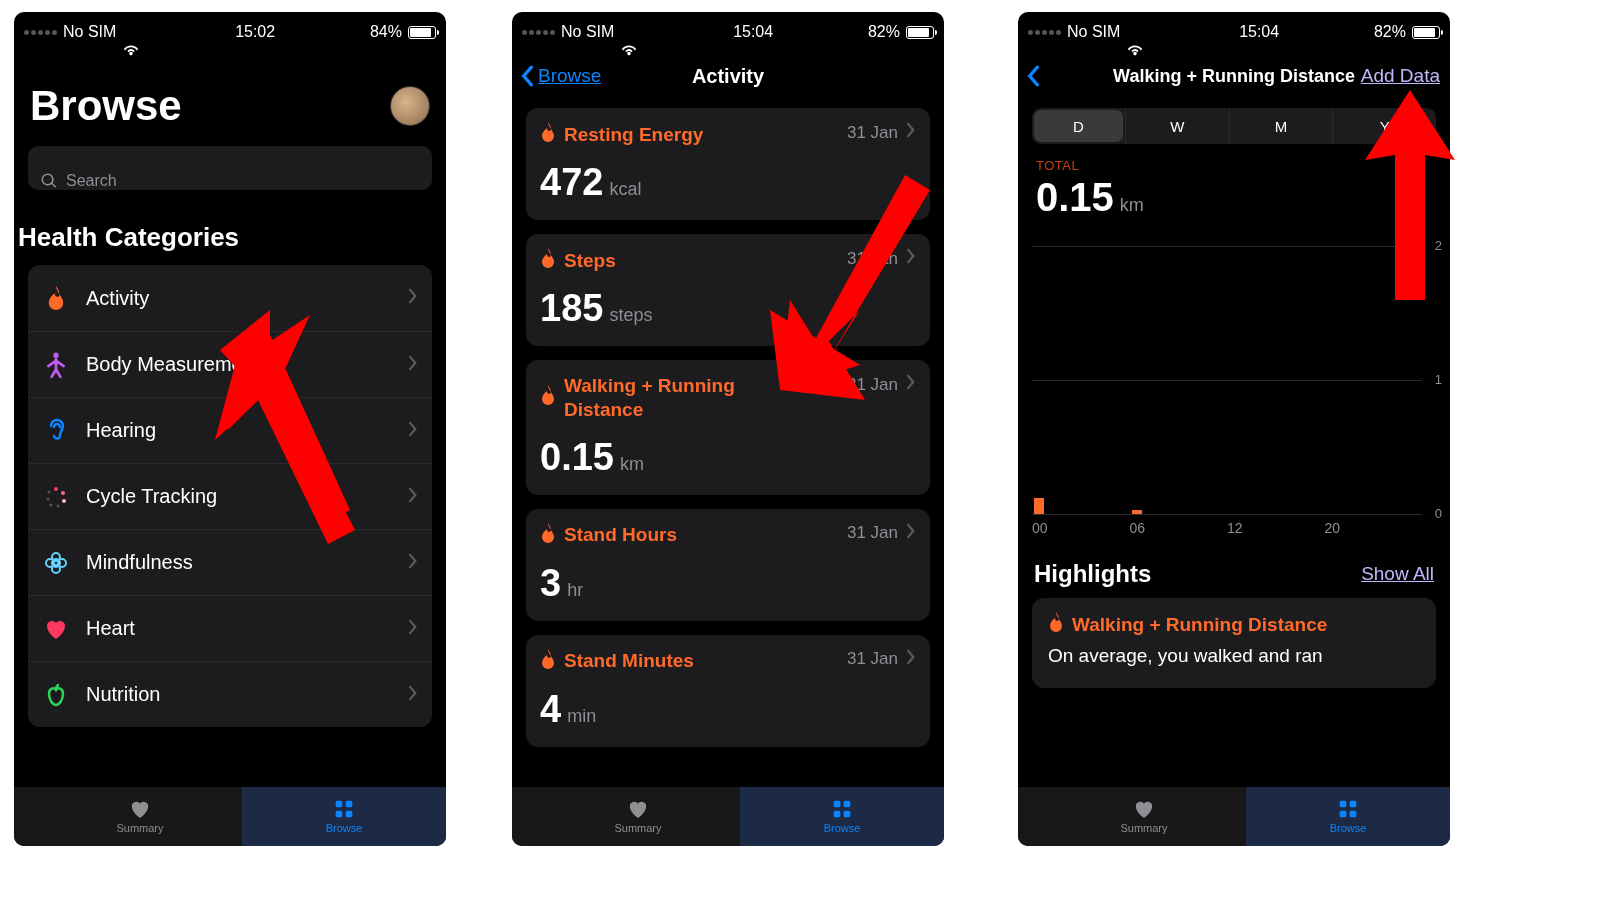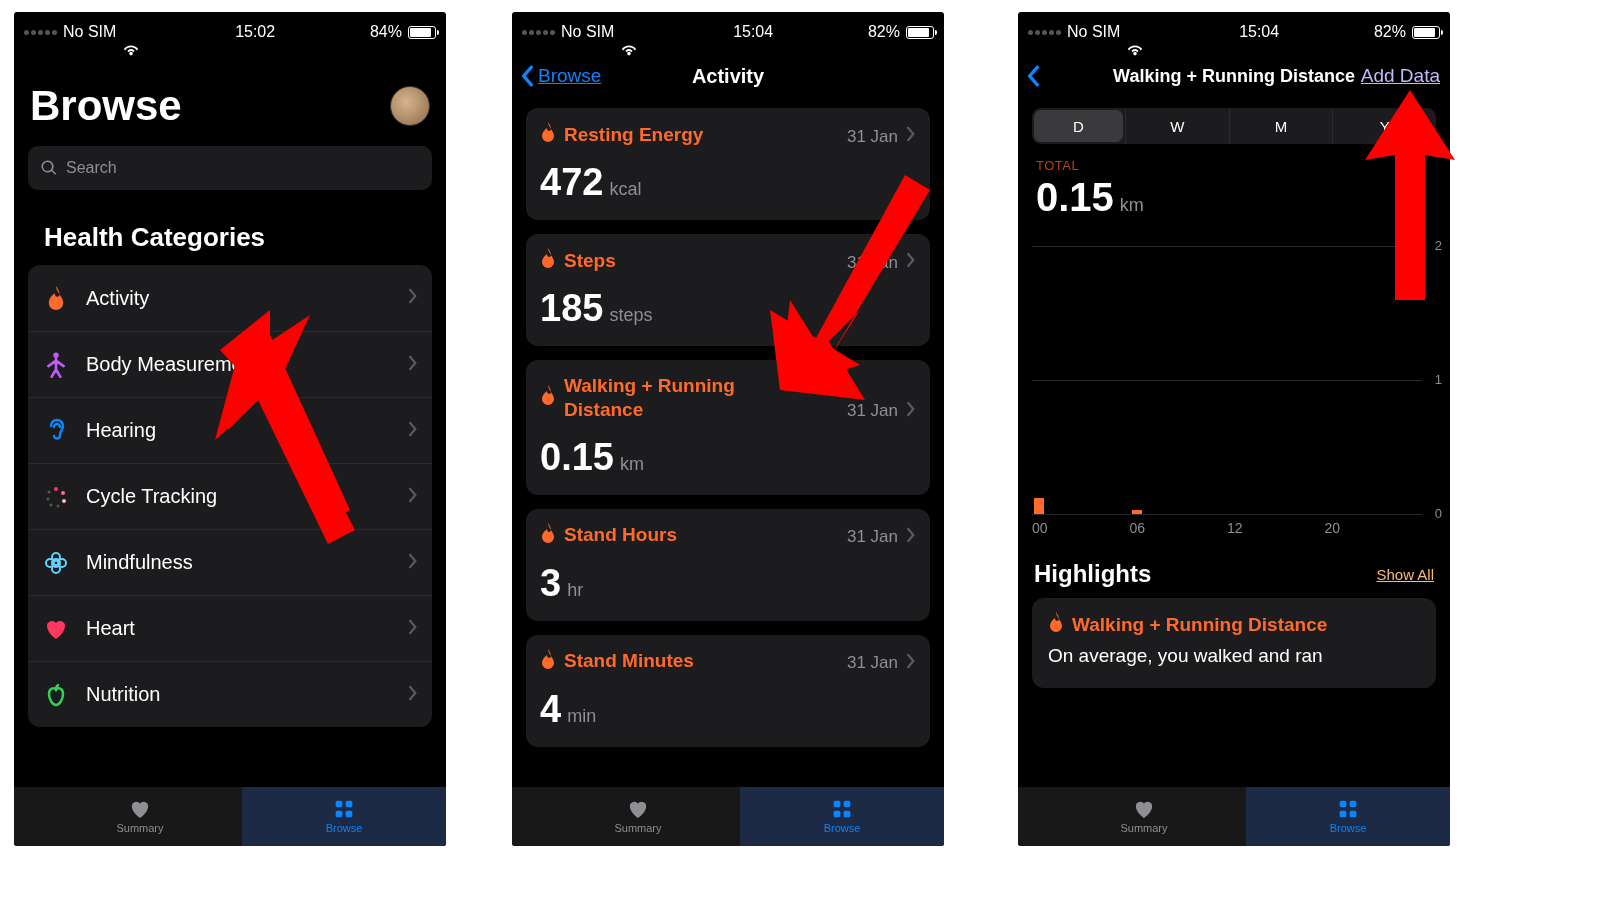--- a/index.html
+++ b/index.html
@@ -5,21 +5,21 @@
   * { box-sizing: border-box; margin: 0; padding: 0; font-family: -apple-system, BlinkMacSystemFont, "Helvetica Neue", Arial, sans-serif; }
   body { background: #fff; width: 1600px; height: 900px; position: relative; }
 
   .phone {
     position: absolute;
     width: 432px;
     height: 834px;
     background: #000;
     color: #fff;
     overflow: hidden;
-    border-radius: 3px;
+    border-radius: 10px;
   }
   .phone.p1 { left: 14px; top: 12px; }
   .phone.p2 { left: 512px; top: 12px; }
   .phone.p3 { left: 1018px; top: 12px; }
 
   
   .statusbar {
     height: 40px;
     display: flex; align-items: center; justify-content: space-between;
     padding: 0 10px;
@@ -39,24 +39,24 @@
   }
   .battery::after { content:""; position:absolute; right:-4px; top:3px; width:2px; height:5px; background:#fff; border-radius:0 2px 2px 0;}
   .battery .fill { position:absolute; left:1px; top:1px; bottom:1px; width: 80%; background:#fff; border-radius:1px;}
 
   
   .big-title-row { display:flex; align-items:center; justify-content:space-between; padding: 30px 16px 10px 16px; }
   .big-title { font-size: 42px; font-weight: 700; }
   .avatar { width: 40px; height: 40px; border-radius: 50%; background: radial-gradient(circle at 40% 40%, #d9b38c, #8a6a4a); border:1px solid #333;}
   .search {
     margin: 6px 14px 18px 14px; background:#1c1c1e; border-radius:10px; height:44px;
-    display:flex; align-items:center; gap:8px; padding: 0 12px; color:#8e8e93;
+    display:flex; align-items:flex-end; gap:8px; padding: 0 12px; color:#8e8e93;
   }
   .search svg { width:18px; height:18px; fill:#8e8e93;}
-  .section-title { font-size: 26px; font-weight:700; padding: 14px 16px 12px 30px;}
+  .section-title { font-size: 26px; font-weight:700; padding: 14px 16px 12px 4px;}
   .catlist { margin: 0 14px; background:#1c1c1e; border-radius:12px; overflow:hidden;}
   .catitem { display:flex; align-items:center; height:66px; padding: 0 14px; gap:16px;}
   .catitem + .catitem { border-top:1px solid #2a2a2c; }
   .caticon { width:28px; display:flex; justify-content:center; }
   .catlabel { flex:1; font-size:20px; color:#fff;}
   .chev { color:#5a5a5e;}
   .chev svg{ width:10px; height:16px; }
 
   
   .tabbar { position:absolute; left:0; right:0; bottom:0; height:60px; background:#181818; display:flex; border-top:1px solid #000;}
@@ -66,21 +66,21 @@
   .tab svg { width:24px; height:20px;}
 
   
   .navbar { height:48px; display:flex; align-items:center; justify-content:center; position:relative; padding:0 10px;}
   .navtitle { font-size:20px; font-weight:600;}
   .back { position:absolute; left:8px; display:flex; align-items:center; gap:4px; color:#0a84ff; font-size:19px; text-decoration:underline;}
   .back svg{ width:14px; height:22px; }
   .addlink { position:absolute; right:10px; color:#c4b5fd; font-size:19px; text-decoration:underline;}
   .cards { padding: 8px 14px 0 14px; display:flex; flex-direction:column; gap:14px;}
   .card { background:#1c1c1e; border-radius:12px; padding:14px 14px 16px 14px; }
-  .card-top { display:flex; align-items:flex-end; justify-content:space-between;}
+  .card-top { display:flex; align-items:flex-start; justify-content:space-between;}
   .card-title { display:flex; align-items:center; gap:8px; color:#ff6a2a; font-size:19px; font-weight:600;}
   .card-title.two { line-height:1.25; }
   .card-date { color:#8e8e93; font-size:17px; display:flex; align-items:center; gap:8px;}
   .card-val { margin-top:14px; display:flex; align-items:baseline; gap:6px;}
   .card-val .num { font-size:38px; font-weight:600;}
   .card-val .unit { font-size:18px; color:#8e8e93; font-weight:400;}
   .flame svg{ width:16px; height:20px;}
 
   
   .segbar { margin: 8px 14px 10px 14px; background:#1c1c1e; border-radius:9px; height:36px; display:flex; overflow:hidden;}
@@ -95,21 +95,21 @@
   .totaldate { font-size:17px; color:#8e8e93; margin-top:2px;}
 
   .chart { margin: 10px 4px 0 14px; height:300px; position:relative; color:#8e8e93;}
   .chart .ylab { position:absolute; right:4px; font-size:13px; }
   .chart .grid { position:absolute; left:0; right:24px; border-top:1px solid #2a2a2c; }
   .chart .xlab { position:absolute; bottom:0; font-size:14px; color:#8e8e93;}
   .chart .bar { position:absolute; bottom:22px; width:10px; background:#ff6a2a; }
 
   .hlrow { display:flex; align-items:center; justify-content:space-between; padding: 24px 16px 10px 16px;}
   .hltitle { font-size:24px; font-weight:700;}
-  .showall { color:#fdba74; font-size:15px; text-decoration:underline;}
+  .showall { color:#c4b5fd; font-size:19px; text-decoration:underline;}
   .hlcard { margin:0 14px; background:#1c1c1e; border-radius:12px; padding:14px 16px 0 16px; height:90px; overflow:hidden;}
   .hl-name { color:#ff6a2a; font-size:19px; font-weight:600; display:flex; gap:8px; align-items:center;}
   .hl-text { font-size:19px; color:#fff; margin-top:8px;}
 
   
   .arrow { position:absolute; pointer-events:none; }
   .arrow svg { display:block; }
 
 </style>
 </head>

